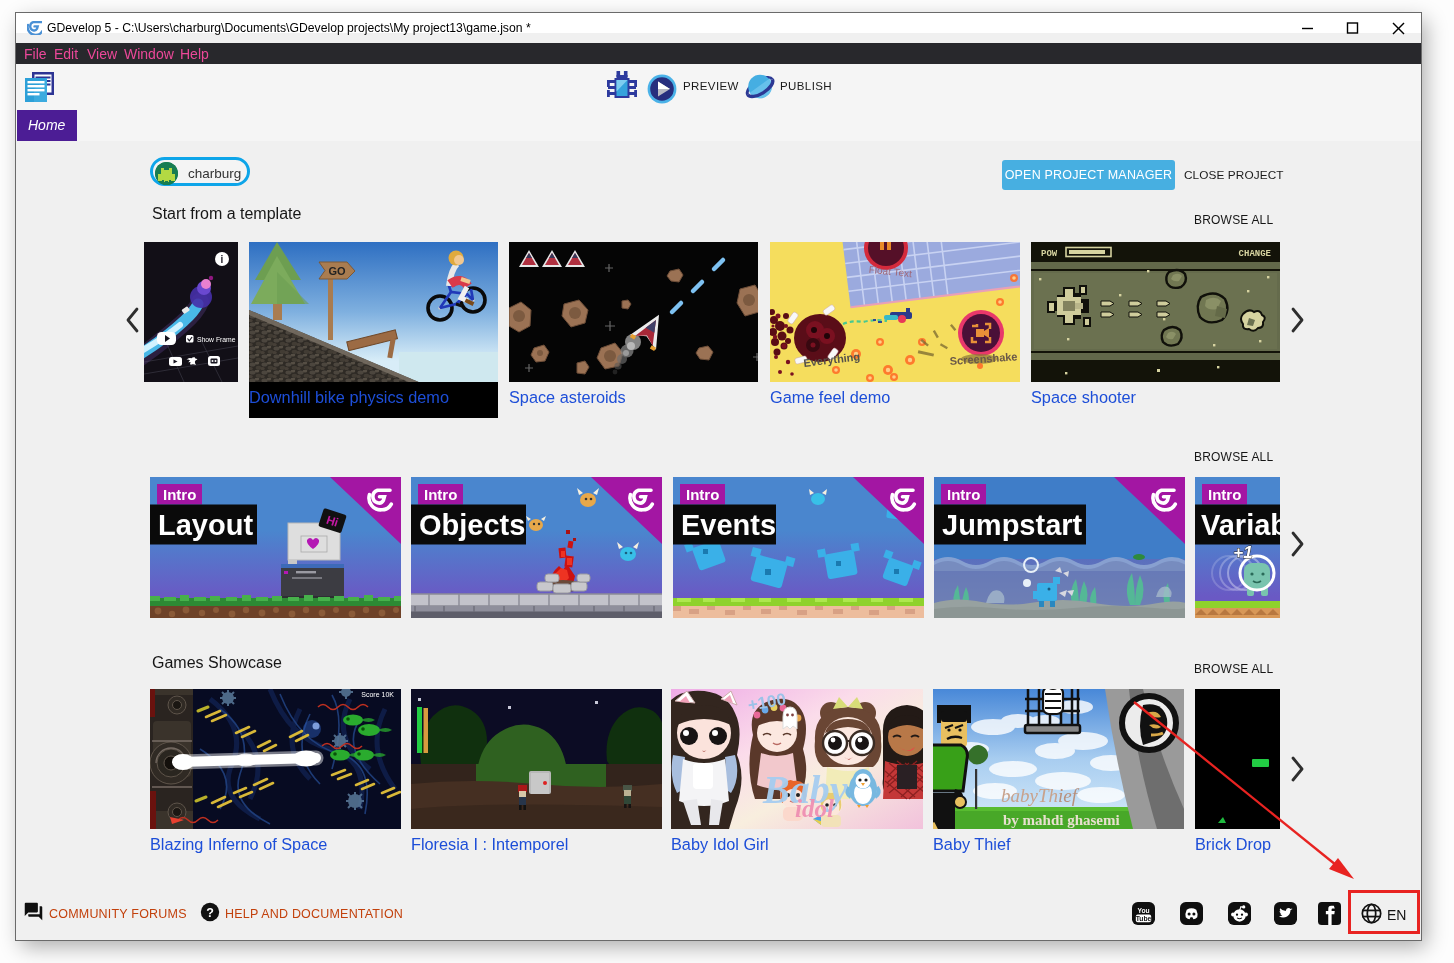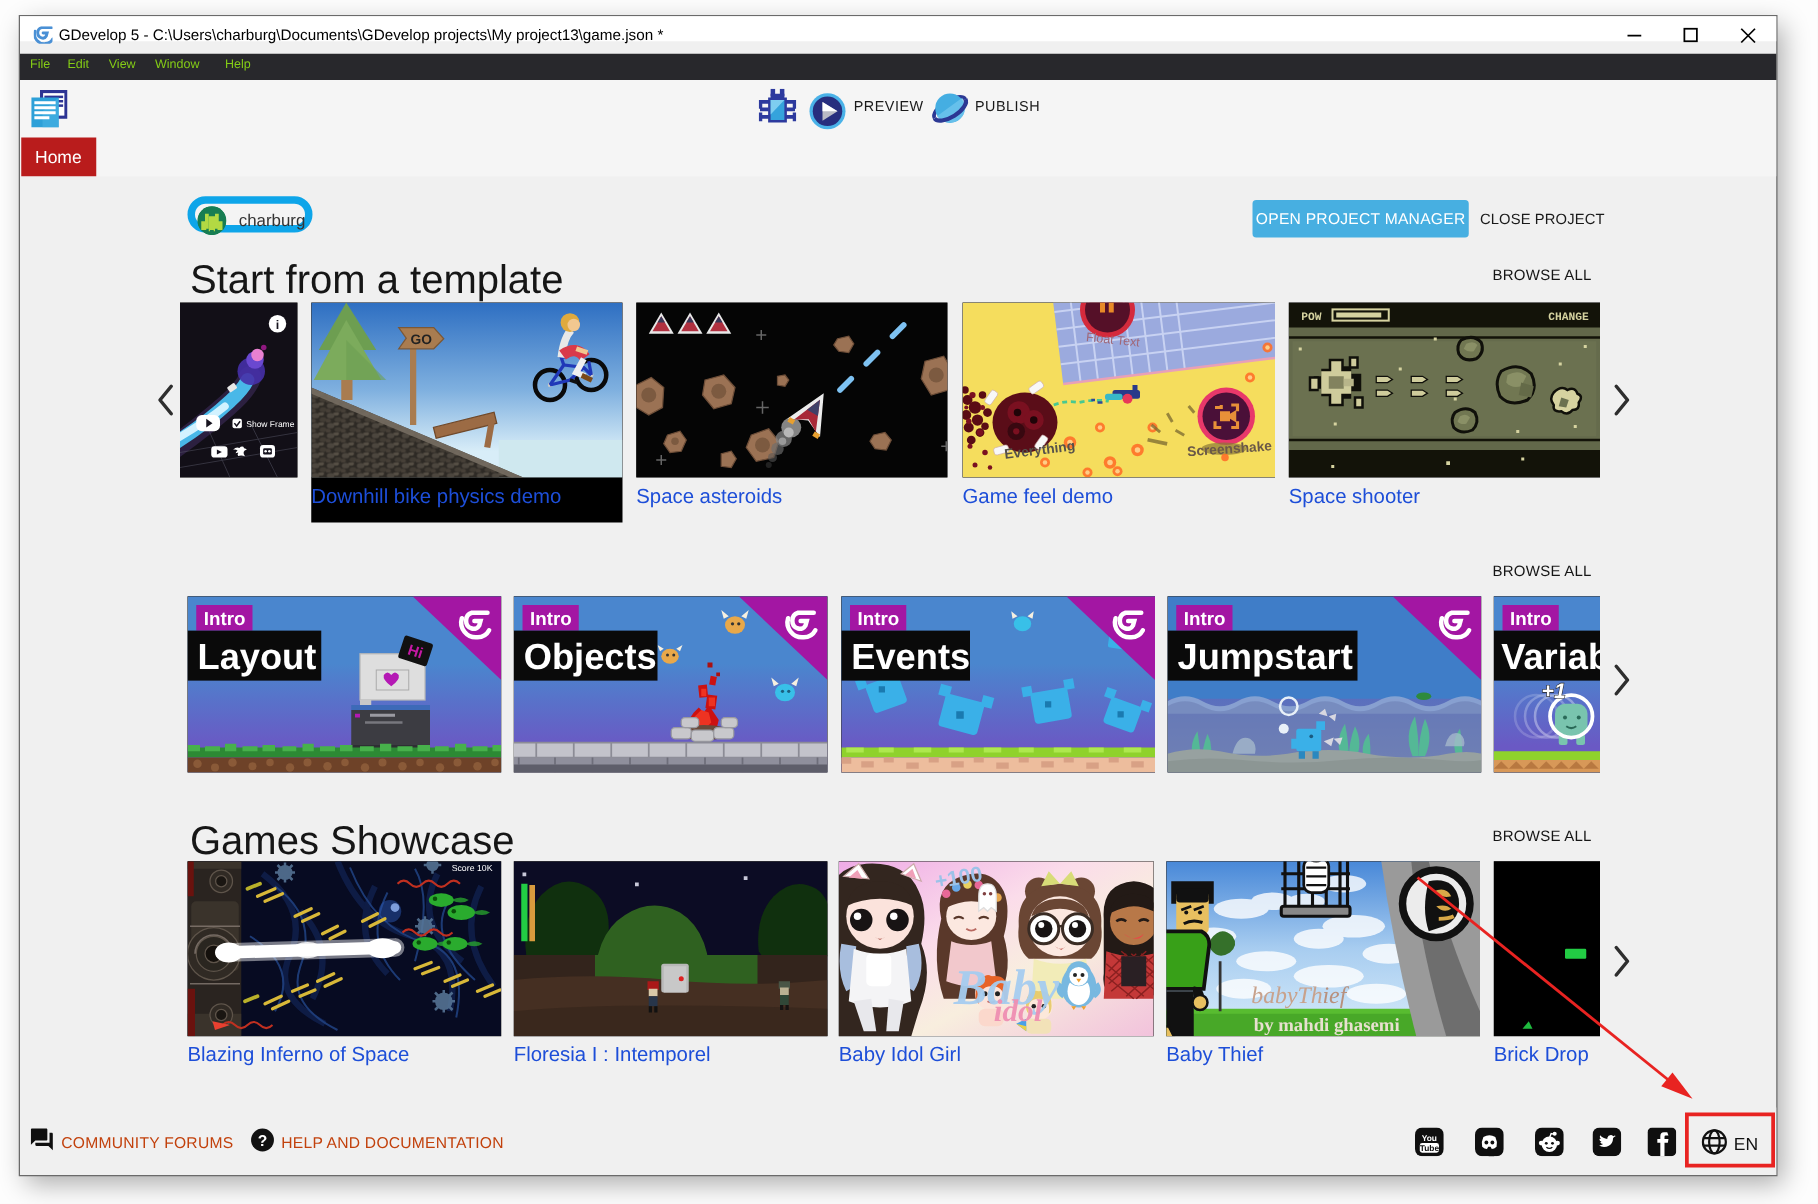--- a/index.html
+++ b/index.html
@@ -3,32 +3,32 @@
 <meta charset="utf-8">
 <style>
 html,body{margin:0;padding:0;width:1454px;height:963px;background:#fdfdfd;overflow:hidden;
   font-family:"Liberation Sans",sans-serif;}
 .abs{position:absolute;}
 #win{position:absolute;left:16px;top:13px;width:1405px;height:927px;background:#f0f0f0;
   box-shadow:0 0 0 1px #6a6a6a, 5px 7px 20px rgba(0,0,0,.32);}
 #titlebar{position:absolute;left:0;top:0;width:1405px;height:20px;background:#ffffff;}
 #title-text{position:absolute;left:31px;top:8px;font-size:12.2px;color:#000;}
 #menubar{position:absolute;left:0;top:30px;width:1405px;height:21px;background:#28282c;}
-.menu-item{position:absolute;top:3px;font-size:10px;color:#84cc16;}
+.menu-item{position:absolute;top:3px;font-size:14px;color:#ec4899;}
 #toolbar{position:absolute;left:0;top:51px;width:1405px;height:77px;background:#f5f5f5;}
 .toolbar-label{position:absolute;top:67px;font-size:11.5px;color:#1a1a1a;letter-spacing:.4px;}
-#home-tab{position:absolute;left:1px;top:97px;width:60px;height:31px;background:#b91c1c;}
+#home-tab{position:absolute;left:1px;top:97px;width:60px;height:31px;background:#4c1d95;font-style:italic;}
 #home-tab span{position:absolute;left:11px;top:7px;font-size:14px;color:#fff;}
-.h1{position:absolute;font-size:32px;color:#161616;line-height:1.2;}
+.h1{position:absolute;font-size:16px;color:#161616;line-height:1.2;}
 .browse{position:absolute;font-size:12px;color:#161616;letter-spacing:.2px;text-align:right;}
 .cap{position:absolute;font-size:16.3px;color:#1d4ed8;white-space:nowrap;}
 .thumb{position:absolute;overflow:hidden;background:#000;}
 .navarrow{position:absolute;}
 #chip{position:absolute;left:134px;top:144px;width:100px;height:29px;background:#f4f4f4;
-  border:6px solid #0ea5e9;border-radius:15px;box-sizing:border-box;}
+  border:3px solid #0ea5e9;border-radius:15px;box-sizing:border-box;}
 #chip .av{position:absolute;left:2px;top:2px;width:23px;height:23px;border-radius:50%;background:#0e7d52;overflow:hidden;}
 #chip .nm{position:absolute;left:35px;top:6px;font-size:13.5px;color:#333;}
 #opm{position:absolute;left:986px;top:147px;width:173px;height:30px;background:#47afe1;border-radius:3px;
   color:#fff;font-size:12.5px;text-align:center;line-height:30px;letter-spacing:.2px;white-space:nowrap;}
 #closep{position:absolute;left:1168px;top:147px;width:95px;height:30px;color:#1a1a1a;font-size:11.8px;
   text-align:center;line-height:30px;letter-spacing:.1px;white-space:nowrap;}
 #bottombar{position:absolute;left:0;top:873px;width:1405px;height:54px;background:#f0f0f0;}
 .bb-label{position:absolute;top:894px;font-size:12.5px;color:#c2410c;letter-spacing:.2px;}
 .soc{position:absolute;top:889px;width:23px;height:23px;}
 </style>

